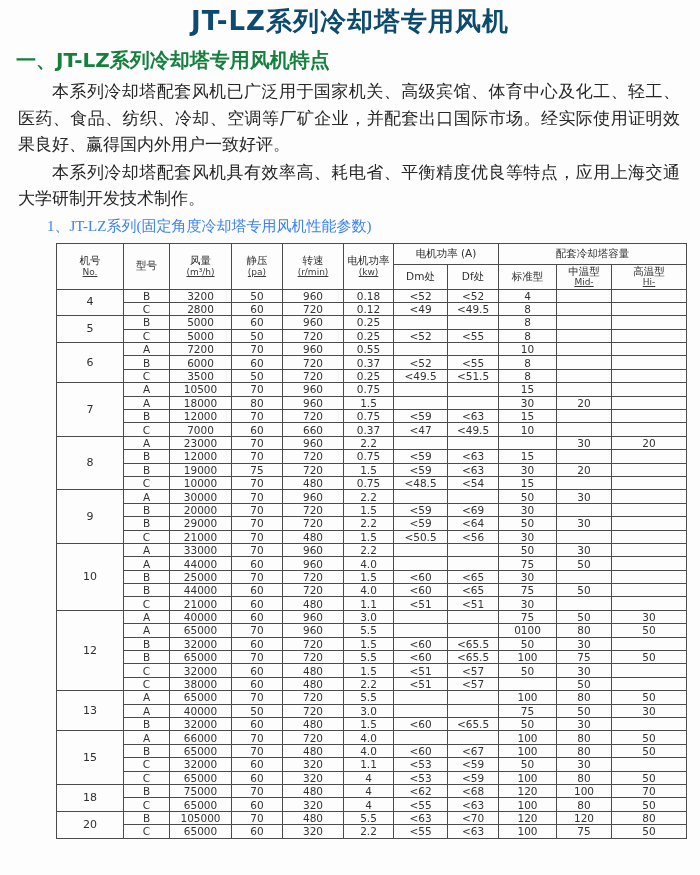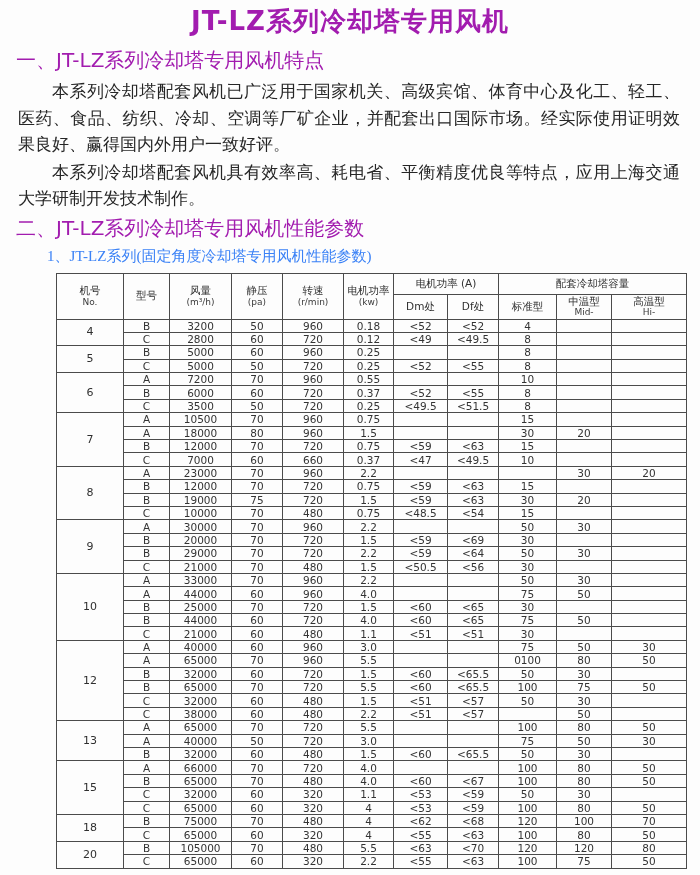--- a/index.html
+++ b/index.html
@@ -14,28 +14,28 @@
     box-sizing:border-box;
     padding-top:2px;
   }
   .doc-title{
     margin:2px 0 8px 0;
     text-align:center;
     font-family:"DejaVu Sans", sans-serif;
     font-weight:bold;
     font-size:26px;
     letter-spacing:1px;
-    color:#a21caf;
+    color:#0c4a6e;
   }
   .section-heading{
     margin:2px 0 5px 16px;
     font-family:"DejaVu Sans", sans-serif;
-    font-weight:normal;
+    font-weight:bold;
     font-size:20px;
-    color:#a21caf;
+    color:#15803d;
   }
   .body-para{
     margin:0 20px 1px 18px;
     font-size:17px;
     line-height:26.5px;
     text-align:justify;
     text-indent:2em;
     color:#262626;
   }
   .subtitle{
@@ -60,42 +60,41 @@
     white-space:nowrap;
   }
   .perf-table thead th{
     font-weight:normal;
     font-size:10.5px;
     line-height:11.5px;
     color:#2f2f2f;
   }
   .perf-table thead tr.group-row th{height:20px;}
   .perf-table thead tr.sub-row th{height:24px;}
-  .perf-table thead .unit{font-size:9px;line-height:10px;color:#3a3a3a;}
+  .perf-table thead .unit{font-size:9px;line-height:10px;color:#3a3a3a;text-decoration:underline;}
   .perf-table tbody td{
     height:12.4px;
     font-size:10.5px;
     line-height:12px;
     color:#333;
   }
   .perf-table tbody td.machine-no{font-size:11px;color:#2f2f2f;}
 </style>
 </head>
 <body>
 
 <div class="page">
 
   <h1 class="doc-title">JT-LZ系列冷却塔专用风机</h1>
 
   <h2 class="section-heading">一、JT-LZ系列冷却塔专用风机特点</h2>
 
   <p class="body-para">本系列冷却塔配套风机已广泛用于国家机关、高级宾馆、体育中心及化工、轻工、医药、食品、纺织、冷却、空调等厂矿企业，并配套出口国际市场。经实际使用证明效果良好、赢得国内外用户一致好评。</p>
   <p class="body-para">本系列冷却塔配套风机具有效率高、耗电省、平衡精度优良等特点，应用上海交通大学研制开发技术制作。</p>
 
-  <h2 class="section-heading">二、JT-LZ系列冷却塔专用风机性能参数</h2>
 
   <div class="subtitle">1、JT-LZ系列(固定角度冷却塔专用风机性能参数)</div>
 
   <table class="perf-table">
     <colgroup>
       <col style="width:67px">
         <col style="width:46px">
         <col style="width:62px">
       <col style="width:51px">
         <col style="width:61px">

